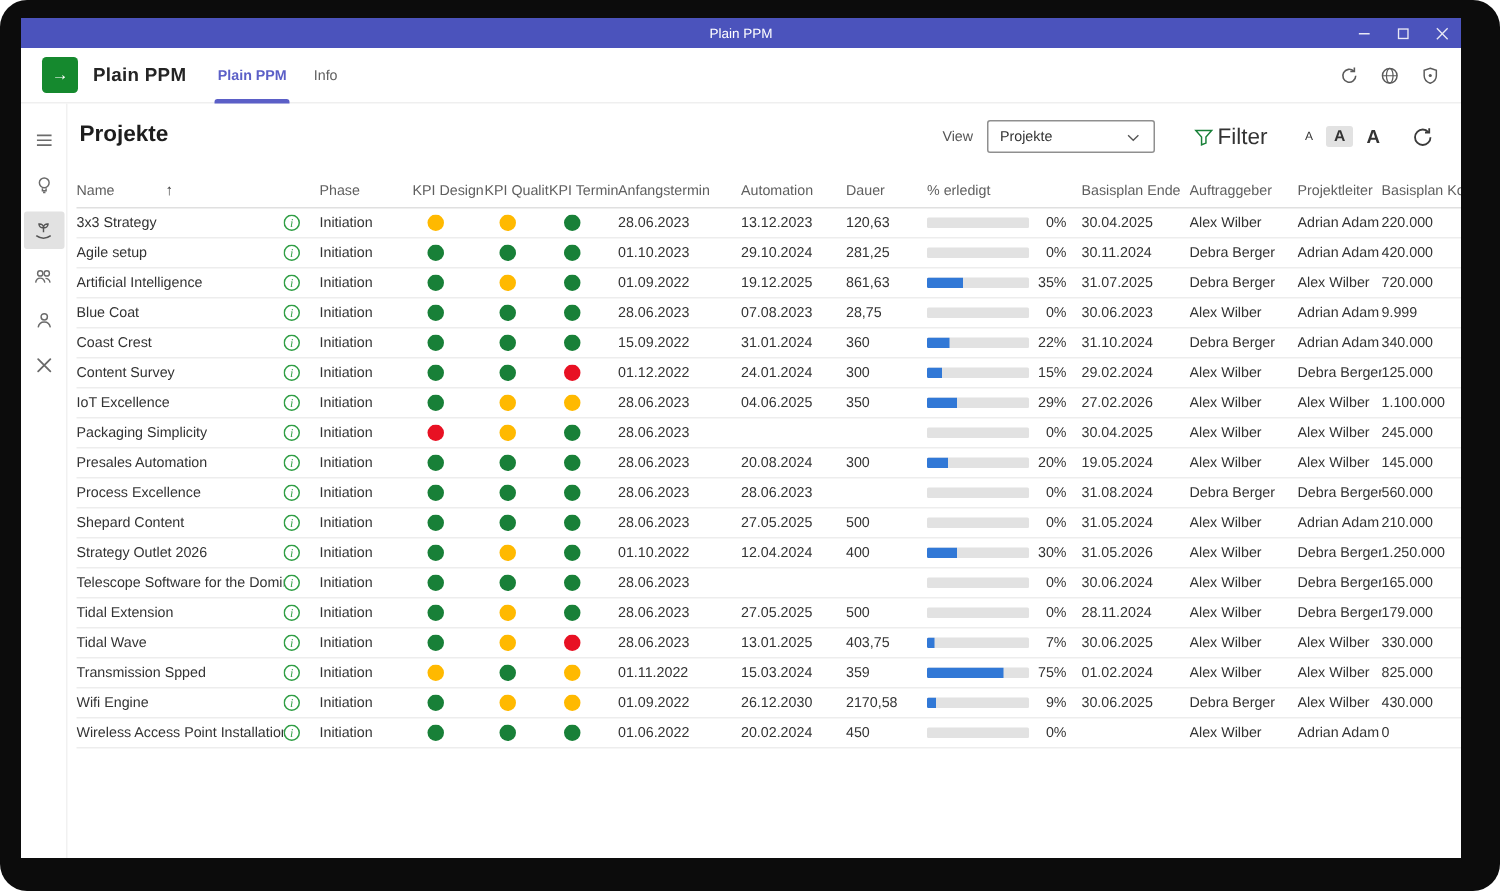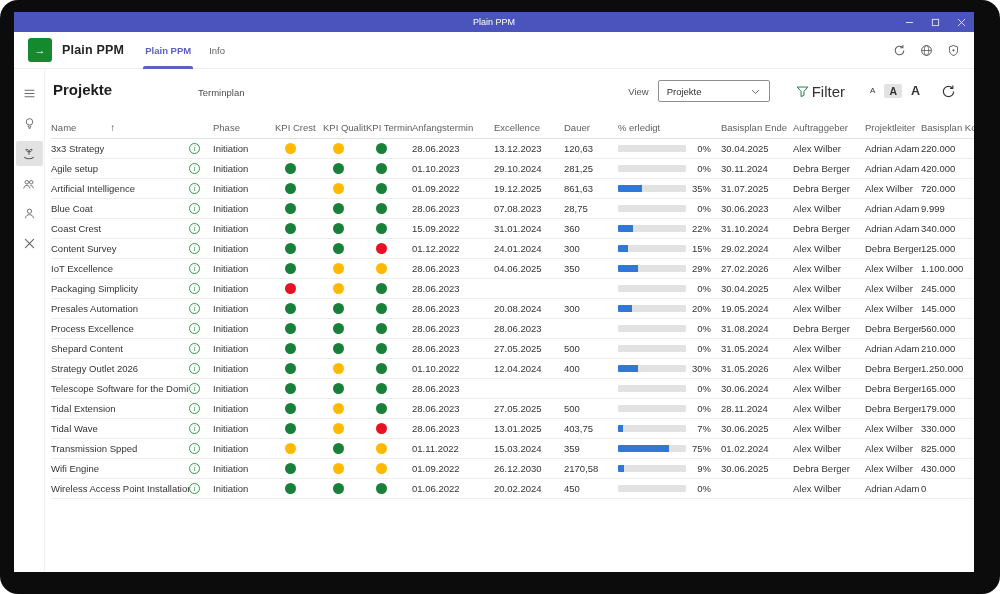--- a/index.html
+++ b/index.html
@@ -161,21 +161,20 @@
           <svg width="13" height="13" viewBox="0 0 16 16">
               <path d="M3 3l10 10M13 3L3 13" stroke="#6b6b6b" stroke-width="1.5" stroke-linecap="round"></path>
             </svg>
         </div>
       </div>
 
       <div class="main">
         <div class="toolbar">
           <div class="page-title">Projekte</div>
           <div class="view-tabs">
-            <div class="view-tab">Terminplan</div>
           </div>
           <div class="toolbar-right">
             <span class="view-label">View</span>
             <div class="view-select">
               <span>Projekte</span>
               <svg width="11" height="11" viewBox="0 0 16 16">
                   <path d="M3 6l5 5 5-5" fill="none" stroke="#555" stroke-width="1.3"></path>
                 </svg>
             </div>
             <div class="filter-group">
@@ -199,25 +198,25 @@
         </div>
 
         <div class="table">
           <div class="trow thead">
             <div class="c c-namehead">
               <span>Name</span>
               <span class="sort-arrow">↑</span>
             </div>
             <div class="c"></div>
             <div class="c">Phase</div>
-            <div class="c">KPI Crest</div>
+            <div class="c">KPI Design</div>
             <div class="c">KPI Qualität</div>
             <div class="c">KPI Termine</div>
             <div class="c">Anfangstermin</div>
-            <div class="c">Excellence</div>
+            <div class="c">Automation</div>
             <div class="c">Dauer</div>
             <div class="c">% erledigt</div>
             <div class="c">Basisplan Ende</div>
             <div class="c">Auftraggeber</div>
             <div class="c">Projektleiter</div>
             <div class="c">Basisplan Kosten (G</div>
           </div>
           <div>
   <div class="trow">
     <div class="c c-name">3x3 Strategy</div>

